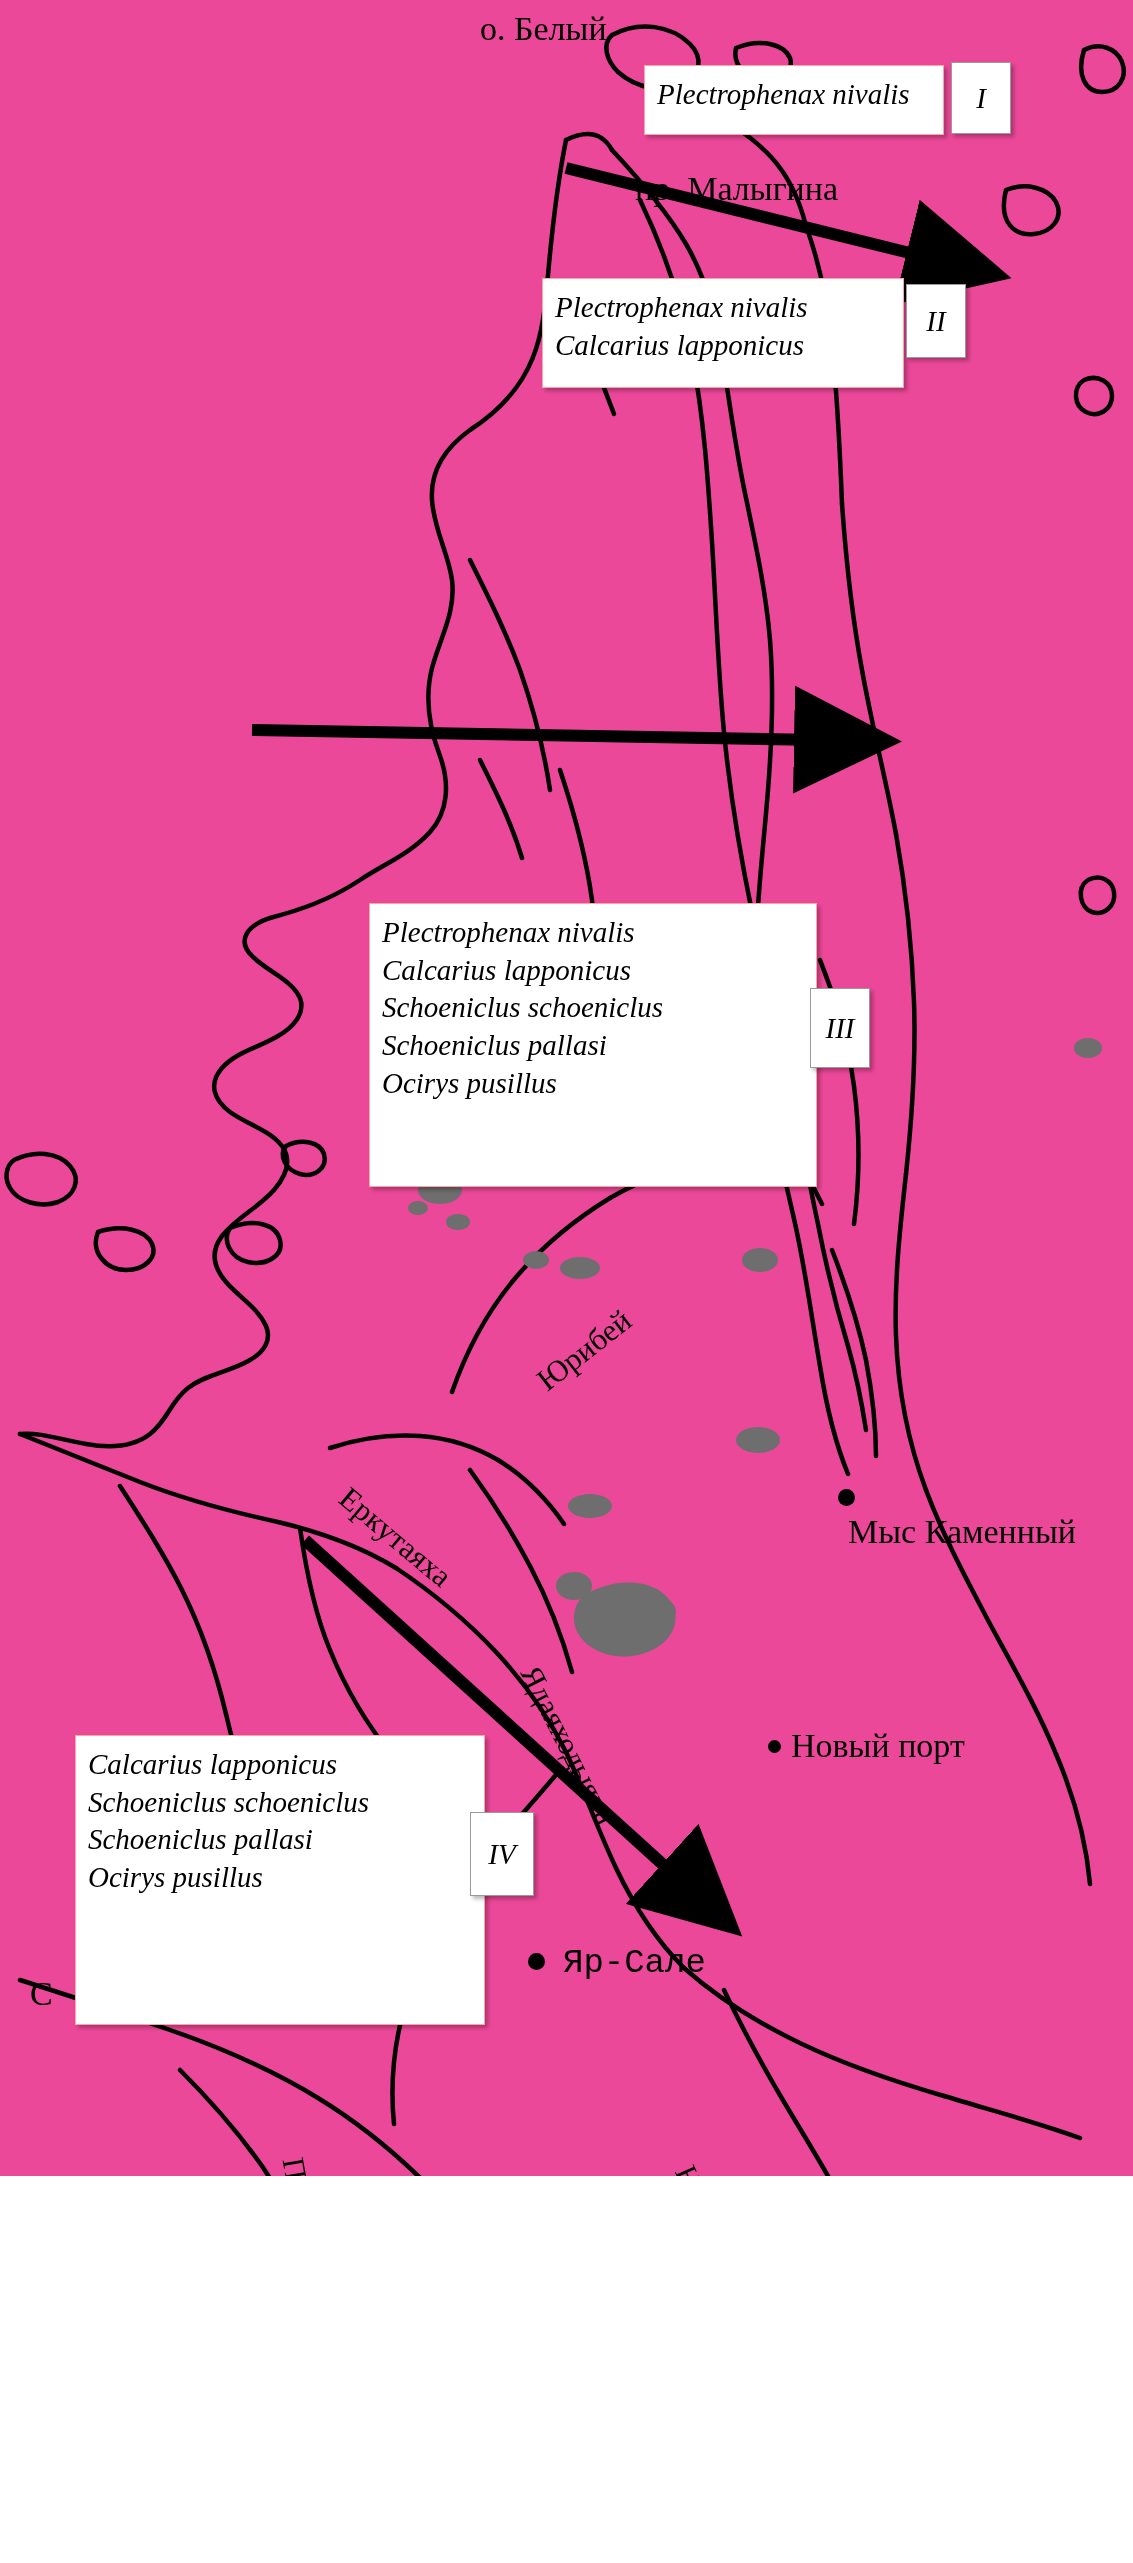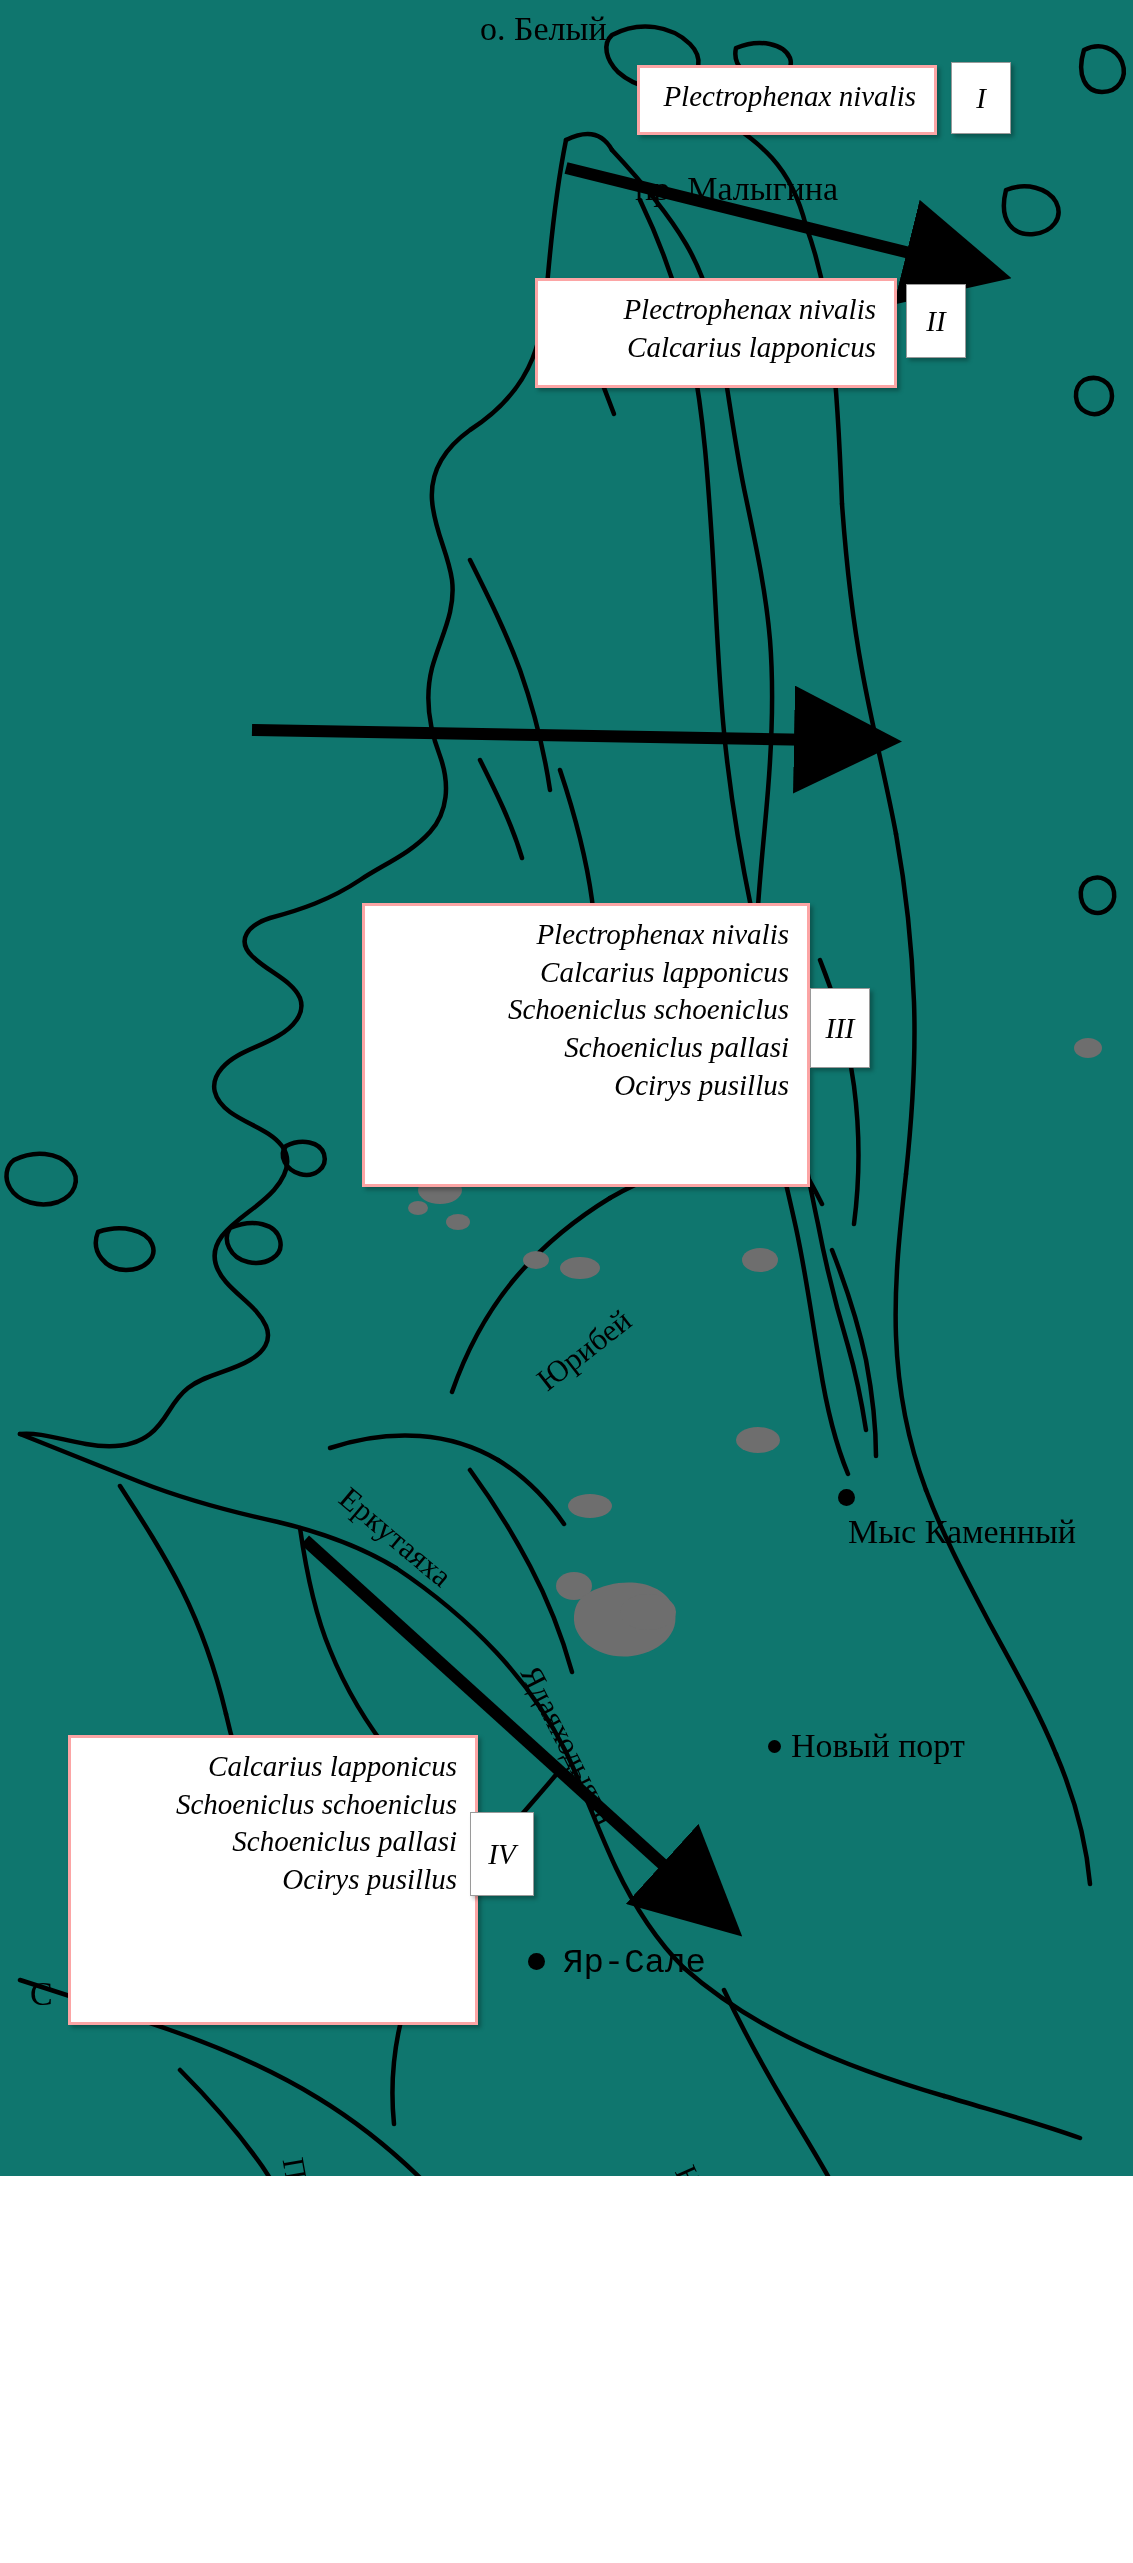--- a/index.html
+++ b/index.html
@@ -7,23 +7,22 @@
     padding: 0;
     background: #ffffff;
   }
   body {
     font-family: "Liberation Serif", serif;
   }
   #page {
     position: relative;
     width: 1133px;
     height: 2176px;
-    background: #0f766e;
+    background: #ec4899;
     overflow: hidden;
-    text-align: right;
   }
   #map-svg {
     position: absolute;
     left: 0;
     top: 0;
     width: 1133px;
     height: 2563px;
   }
   .map-label {
     position: absolute;
@@ -35,24 +34,25 @@
   .river-label {
     position: absolute;
     color: #000000;
     font-family: "Liberation Serif", serif;
     white-space: nowrap;
     font-size: 31px;
   }
   .legend-box {
     position: absolute;
     background: #ffffff;
-    border: 3px solid #fca5a5;
+    border: 1px solid #fca5a5;
     box-shadow: 3px 3px 4px rgba(0,0,0,0.28);
-    padding: 10px 18px 12px 18px;
+    padding: 10px 18px 12px 12px;
     box-sizing: border-box;
+    margin-left: 7px;
   }
   .legend-box .sp {
     display: block;
     font-style: italic;
     font-size: 29px;
     line-height: 1.30;
     color: #000000;
     white-space: nowrap;
   }
   .roman-box {

